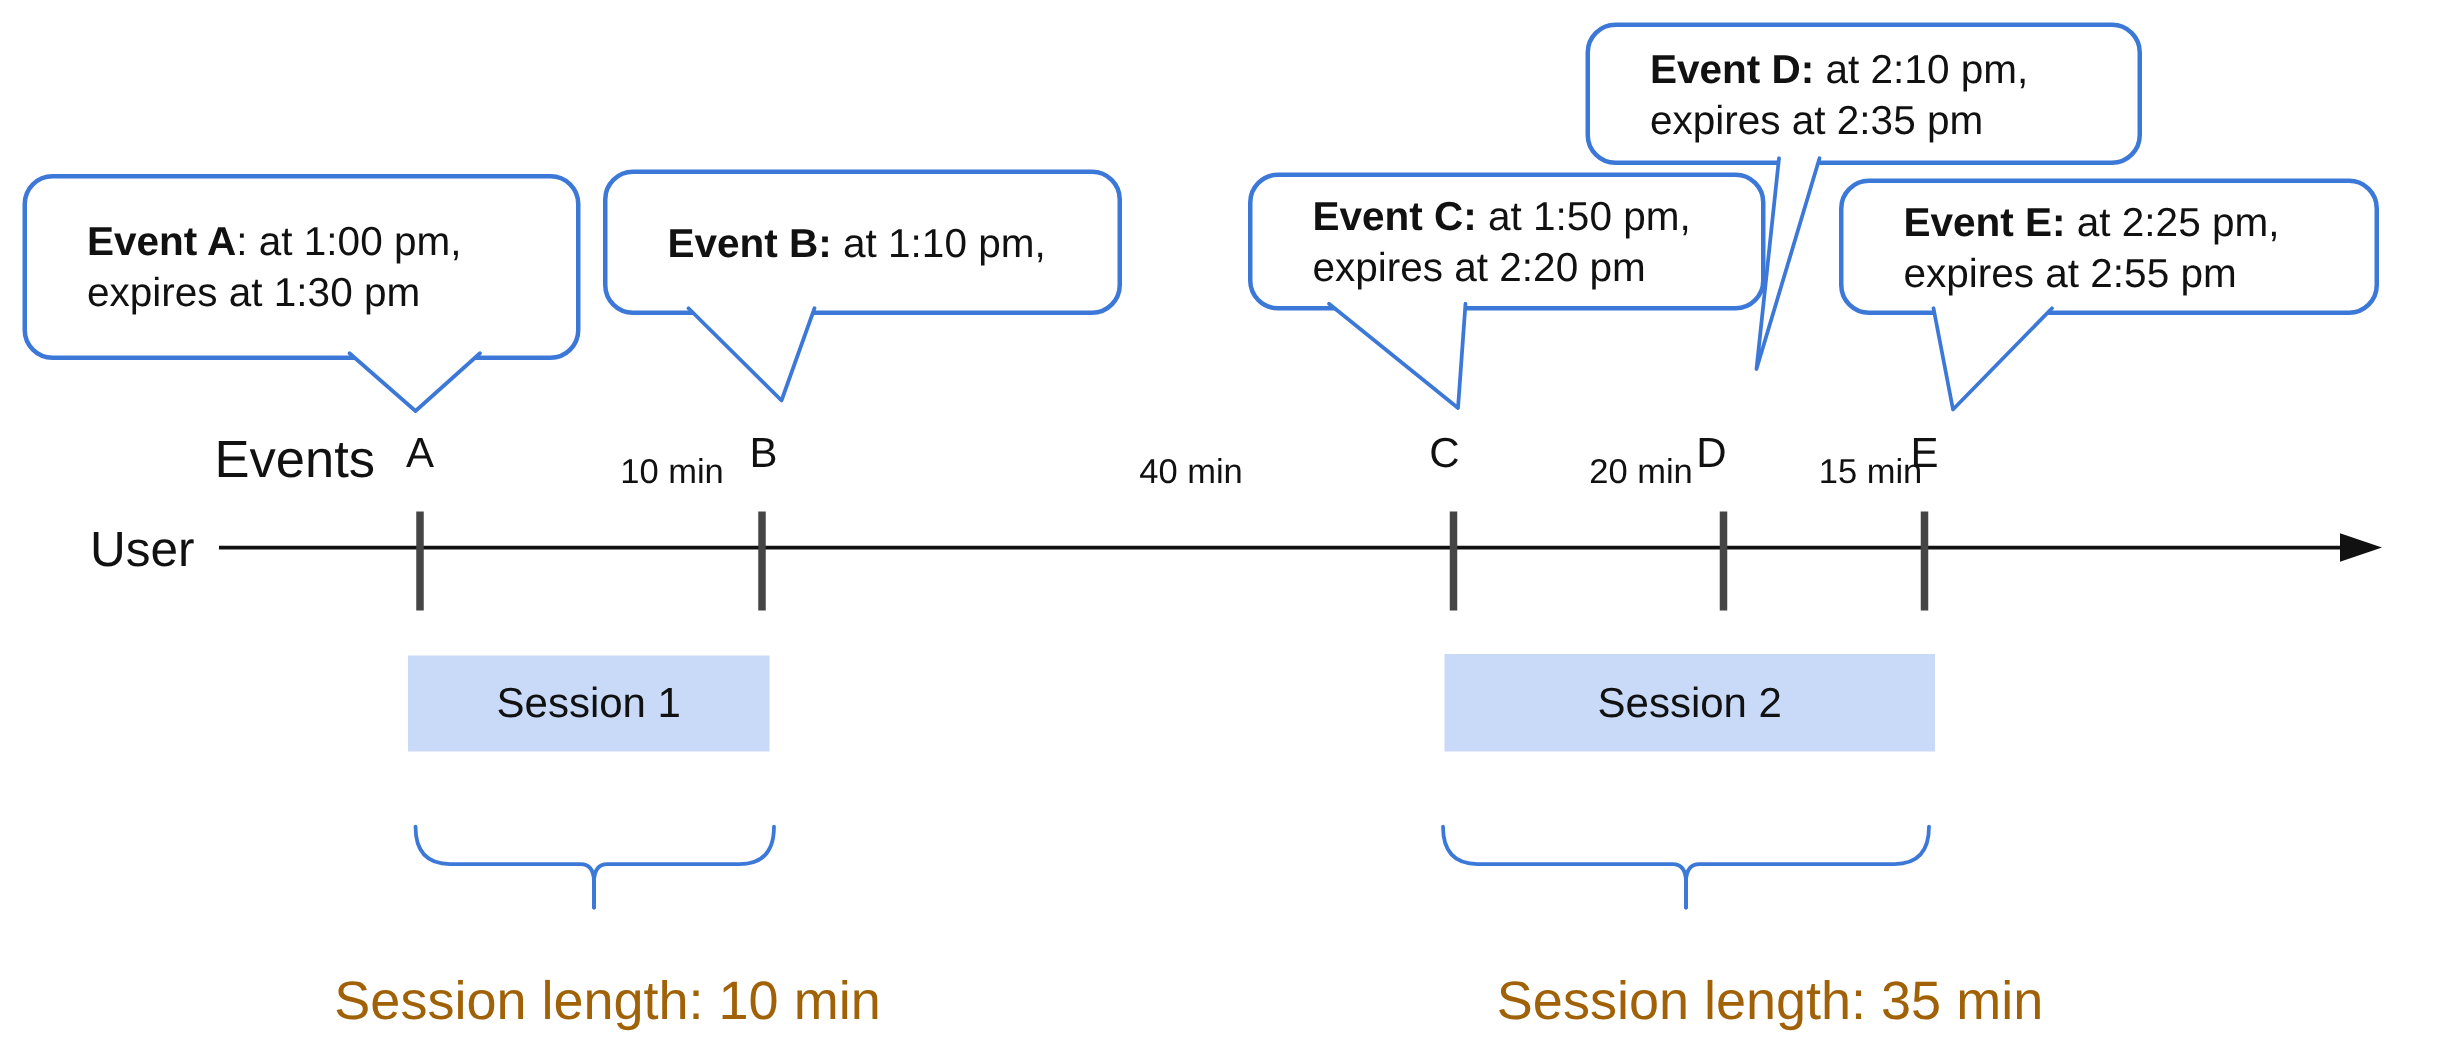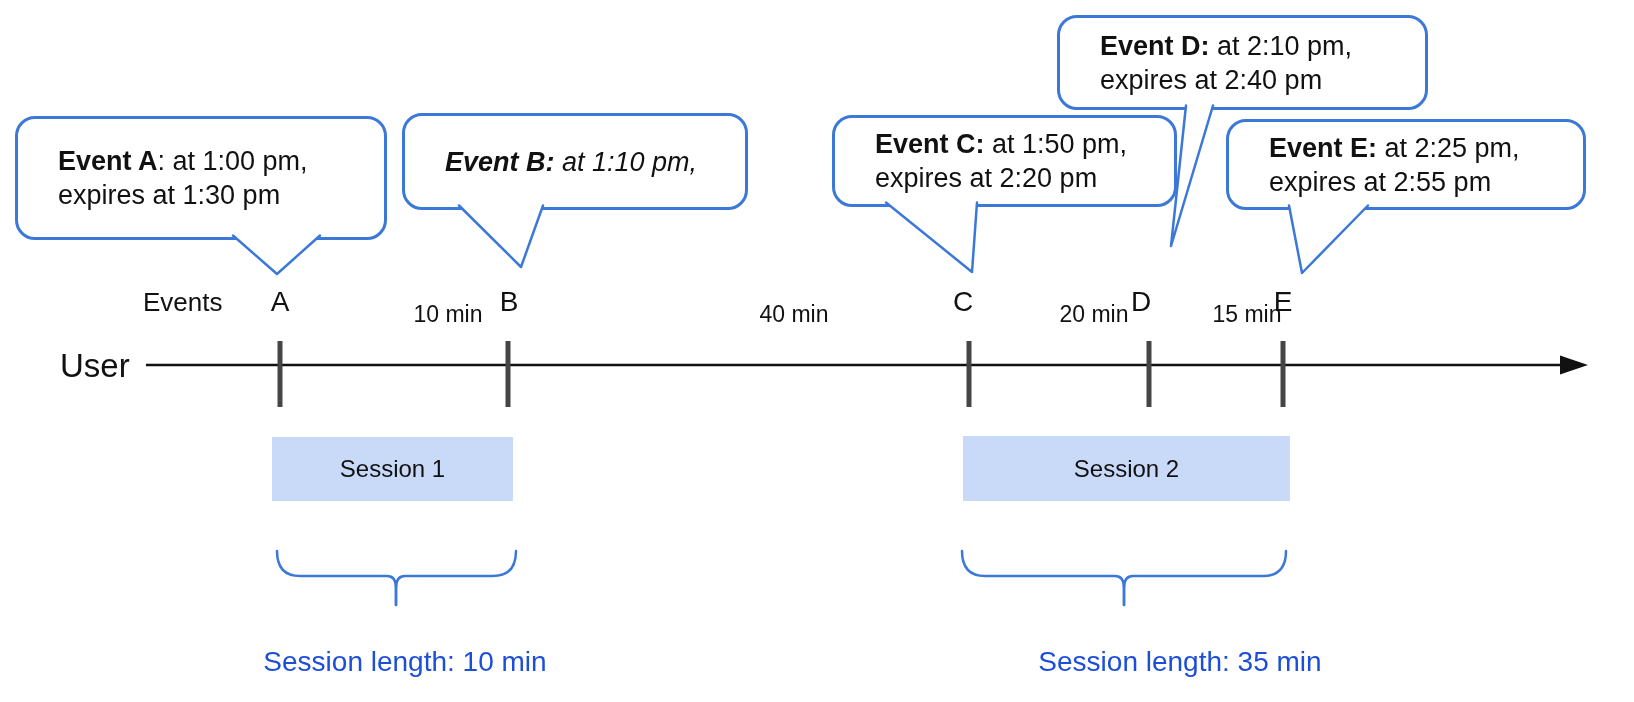--- a/index.html
+++ b/index.html
@@ -12,35 +12,35 @@
     position:absolute;box-sizing:border-box;background:#fff;
     border:3px solid #3c78d8;border-radius:20px;
     display:flex;flex-direction:column;justify-content:center;
     padding-left:40px;padding-right:10px;
     font-size:27px;line-height:34px;z-index:2;
   }
   .bubble b{font-weight:bold;}
   .tails{z-index:3;}
   .base{z-index:1;}
   .axis-label{position:absolute;z-index:2;}
-  .events-label{left:143px;top:287px;font-size:26px;}
+  .events-label{left:143px;top:287px;font-size:35px;}
   .user-label{left:60px;top:347px;font-size:33px;}
   .tick-label{position:absolute;top:286px;transform:translateX(-50%);font-size:28px;z-index:2;}
   .gap-label{position:absolute;top:301px;transform:translateX(-50%);font-size:23px;z-index:2;margin-left:48px;}
   .session-bar{
     position:absolute;background:#c9daf8;display:flex;align-items:center;justify-content:center;
-    font-size:24px;z-index:2;
+    font-size:28px;z-index:2;
   }
   .session1{left:272px;top:437px;width:241px;height:64px;}
   .session2{left:963px;top:436px;width:327px;height:65px;}
-  .length-label{position:absolute;top:646px;transform:translateX(-50%);font-size:28px;color:#1d4ed8;z-index:2;}
+  .length-label{position:absolute;top:646px;transform:translateX(-50%);font-size:36px;color:#a16207;z-index:2;}
   .len1{left:405px;}
   .len2{left:1152px;margin-left:28px;}
   .bubble-a{left:15px;top:116px;width:372px;height:124px;}
-  .bubble-b{left:402px;top:113px;width:346px;height:97px;font-style:italic;}
+  .bubble-b{left:402px;top:113px;width:346px;height:97px;}
   .bubble-c{left:832px;top:115px;width:345px;height:92px;}
   .bubble-d{left:1057px;top:15px;width:371px;height:95px;}
   .bubble-e{left:1226px;top:119px;width:360px;height:91px;}
 </style>
 </head>
 <body>
 
 <div id="canvas">
 
   <svg class="layer base" viewBox="0 0 1634 702">
@@ -69,21 +69,21 @@
   </div>
   <div class="bubble bubble-b">
     <div><b>Event B:</b><span> at 1:10 pm,</span></div>
   </div>
   <div class="bubble bubble-c">
     <div><b>Event C:</b><span> at 1:50 pm,</span></div>
     <div>expires at 2:20 pm</div>
   </div>
   <div class="bubble bubble-d">
     <div><b>Event D:</b><span> at 2:10 pm,</span></div>
-    <div>expires at 2:40 pm</div>
+    <div>expires at 2:35 pm</div>
   </div>
   <div class="bubble bubble-e">
     <div><b>Event E:</b><span> at 2:25 pm,</span></div>
     <div>expires at 2:55 pm</div>
   </div>
 
   <svg class="layer tails" viewBox="0 0 1634 702">
     <g fill="#ffffff" stroke="#3c78d8" stroke-width="2.5" stroke-linejoin="round" stroke-linecap="round">
       <path d="M 233,235.5 L 277,274 L 320,235.5"></path>
       <path d="M 459,205.5 L 521,267 L 543,205.5"></path>

